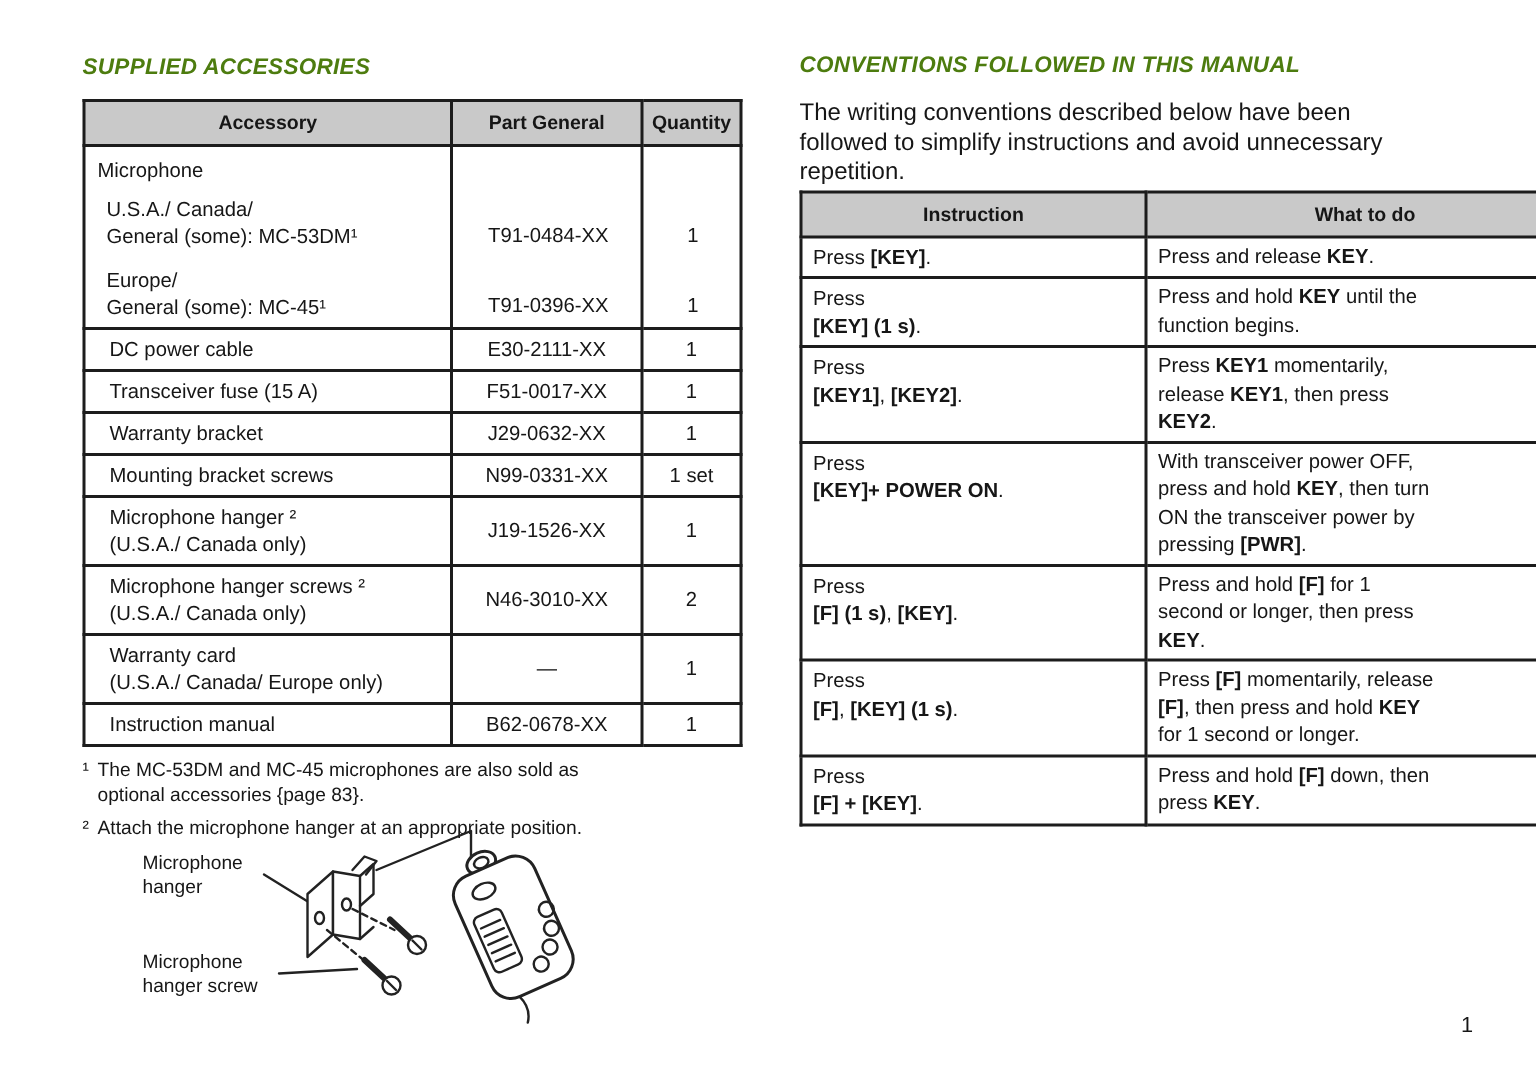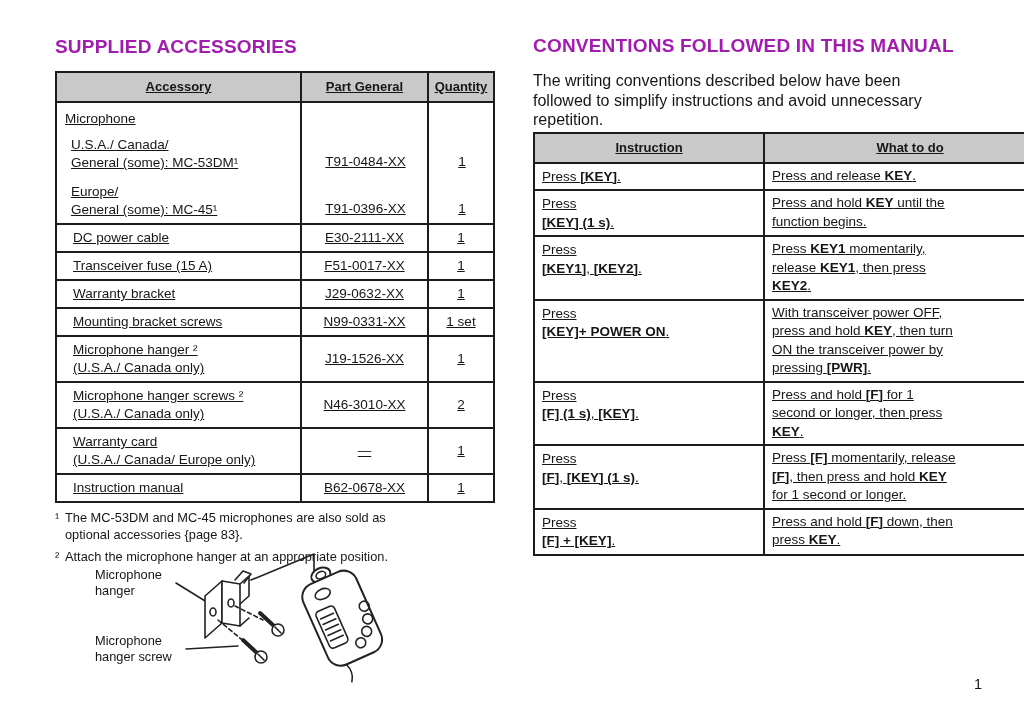--- a/index.html
+++ b/index.html
@@ -1,25 +1,25 @@
 <!DOCTYPE html>
 <html><head>
 <meta charset="utf-8">
 <style>
   * { margin:0; padding:0; box-sizing:border-box; }
   html,body { width:1024px; height:721px; background:#ffffff; font-family:"Liberation Sans", sans-serif; color:#161616; }
   .page { position:relative; width:1024px; height:721px; background:#fff; overflow:hidden; }
 
-  .heading { font-weight:bold; font-size:19px; color:#a21caf; letter-spacing:0.2px; }
+  .heading { font-weight:bold; font-size:15px; color:#4d7c0f; letter-spacing:0.2px;font-style:italic; }
 
   .col-left  { position:absolute; left:55px;  top:36px; width:438px; }
   .col-right { position:absolute; left:533px; top:35px; width:524px; }
 
   table { border-collapse:collapse; width:100%; table-layout:fixed; }
-  th, td { border:2px solid #1c1c1c; font-size:13.5px; line-height:18px;text-decoration:underline; }
+  th, td { border:2px solid #1c1c1c; font-size:13.5px; line-height:18px; }
   th { background:#c9c9c9; font-weight:bold; text-align:center; padding:5px 2px; font-size:13px; }
   td { padding:4px 16px; vertical-align:middle; }
   .acc-table { margin-top:13px; }
   .c-center { text-align:center; padding-left:2px; padding-right:2px; }
   .pre { white-space:pre-line; }
 
   
   .micro-cell { padding:2px 6px 4px 8px; }
   .blk-title { height:23px; display:flex; align-items:flex-end; }
   .blk { height:44px; display:flex; align-items:flex-end; padding-left:6px; }

